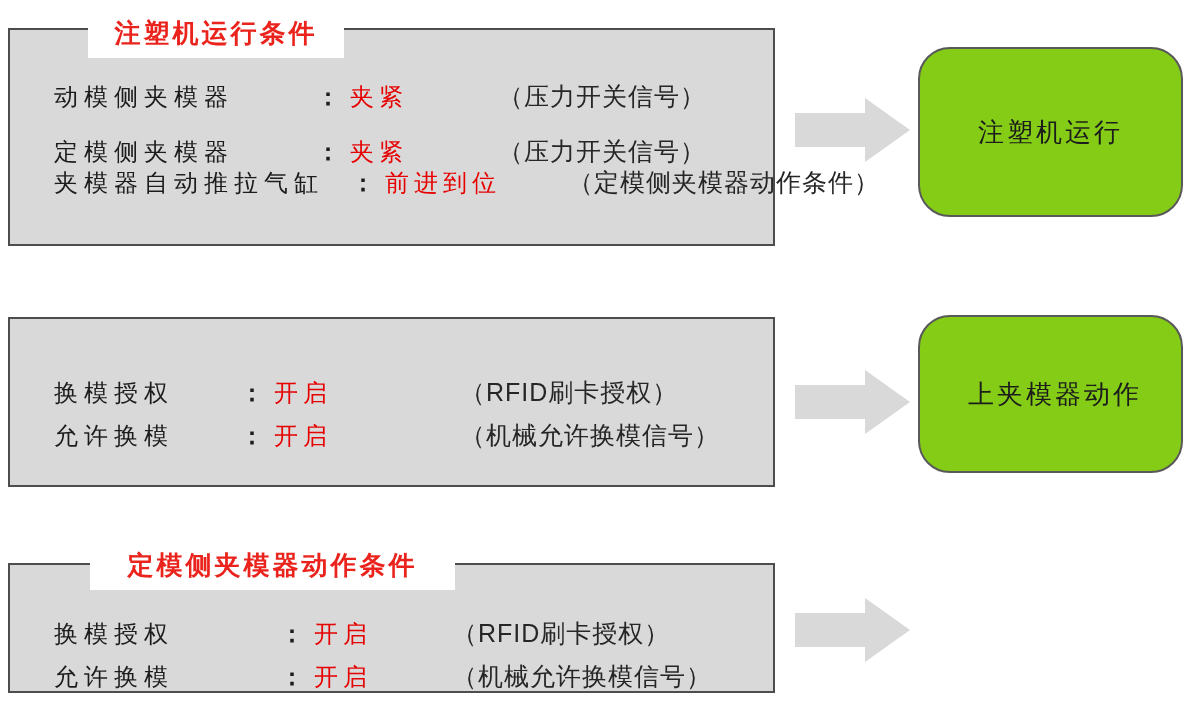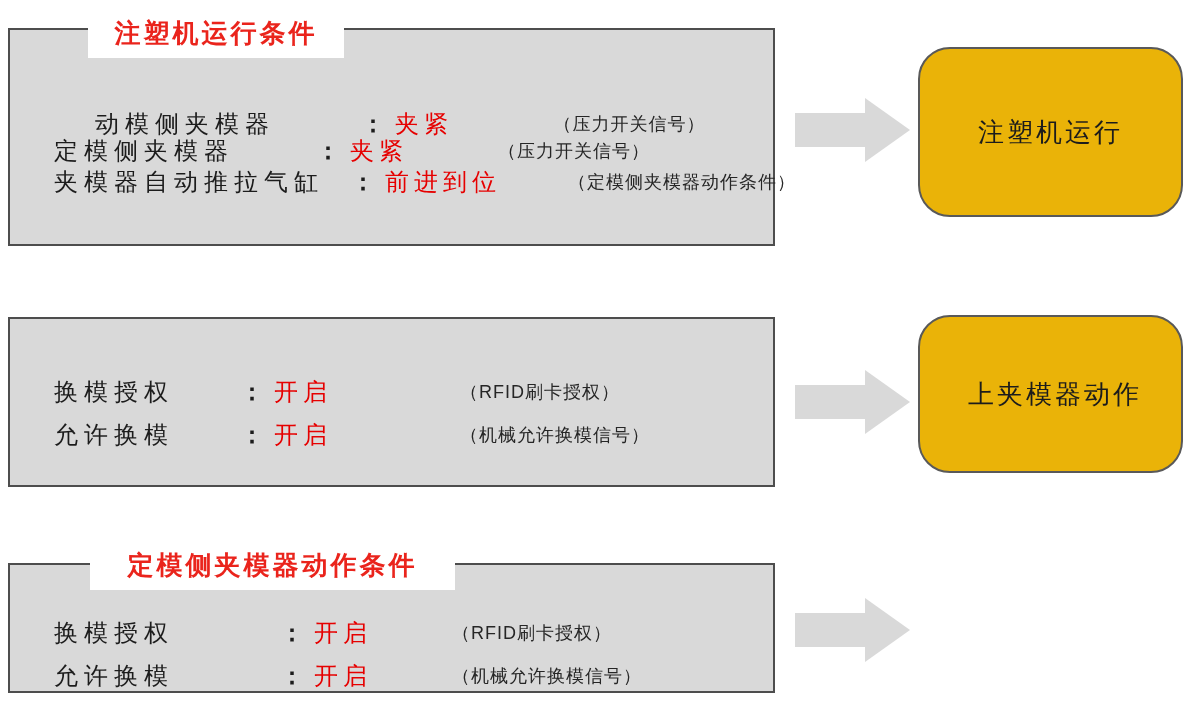--- a/index.html
+++ b/index.html
@@ -28,35 +28,35 @@
     color:#ea241c;font-weight:bold;font-size:26px;letter-spacing:3px;white-space:nowrap;
   }
   
   .row{
     position:absolute;left:44px;right:12px;height:30px;
     display:grid;align-items:center;white-space:nowrap;
   }
   .s1 .row{grid-template-columns:262px 182px auto;}
   .s2 .row{grid-template-columns:186px 220px auto;}
   .s3 .row{grid-template-columns:226px 172px auto;}
-  .s1 .row1{top:78px;text-align:center;} .s1 .row2{top:105px;} .s1 .row3{top:136px;gap:35px;}
+  .s1 .row1{top:50px;} .s1 .row2{top:105px;} .s1 .row3{top:136px;gap:35px;}
   .s2 .row1{top:57px;} .s2 .row2{top:100px;}
   .s3 .row1{top:52px;} .s3 .row2{top:95px;}
   .lbl{font-size:24px;letter-spacing:6px;color:#1c1c1c;}
   .val-cell{font-size:24px;}
   .colon{color:#1c1c1c;font-weight:bold;margin-right:10px;letter-spacing:0;}
   .val{color:#e60000;letter-spacing:5px;}
-  .note{font-size:18px;letter-spacing:1px;color:#262626;}
+  .note{font-size:25px;letter-spacing:1px;color:#262626;}
   
   .arrow{position:absolute;left:795px;width:115px;height:64px;}
   .a1{top:98px;} .a2{top:370px;} .a3{top:598px;}
   
   .result{
     position:absolute;left:918px;width:265px;box-sizing:border-box;
-    background:#eab308;border:2px solid #595959;border-radius:32px;
+    background:#84cc16;border:2px solid #595959;border-radius:32px;
     display:flex;align-items:center;justify-content:center;
   }
   .rb1{top:47px;height:170px;}
   .rb2{top:315px;height:158px;padding-left:9px;}
   .rb3{top:562px;height:130px;}
   .result .result-text{font-size:26px;letter-spacing:3px;color:#1c1c1c;white-space:nowrap;}
 </style>
 </head>
 <body>
 

